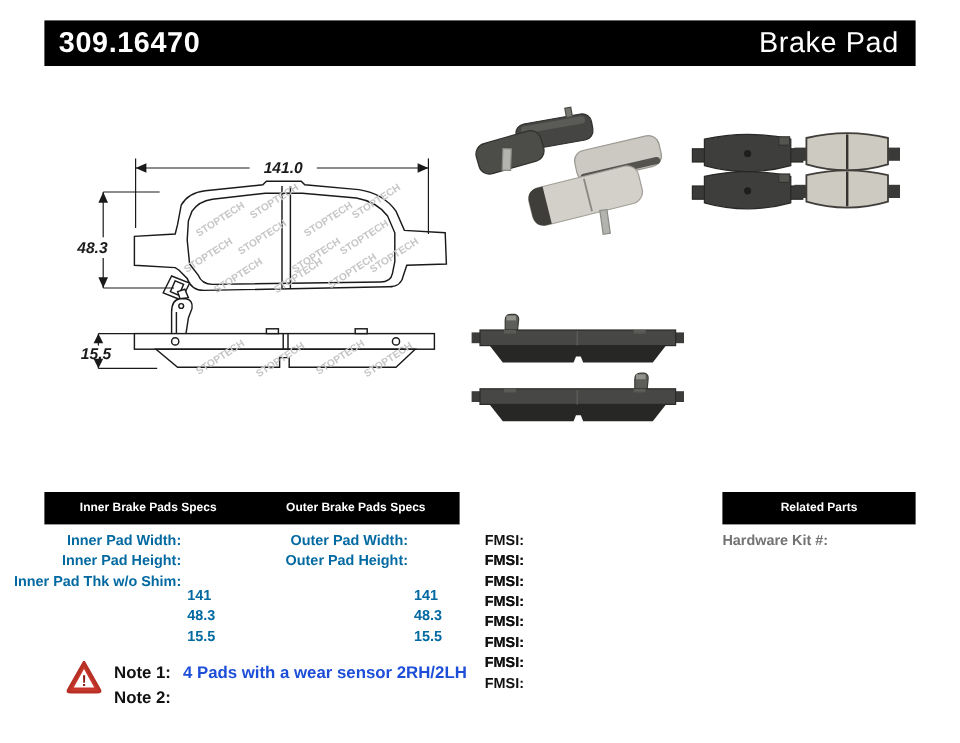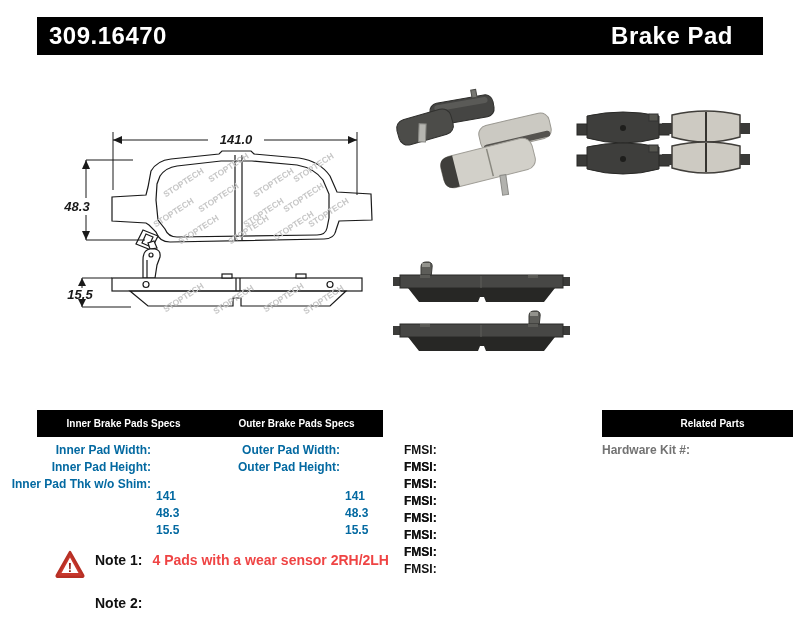--- a/index.html
+++ b/index.html
@@ -6,49 +6,49 @@
   .page{
     position:relative;width:800px;height:619px;background:#ffffff;
     font-family:"Liberation Sans","DejaVu Sans",sans-serif;overflow:hidden;
   }
   
   .header-bar{
     position:absolute;left:37px;top:17px;width:726px;height:38px;
     background:#000;color:#fff;display:flex;justify-content:space-between;align-items:center;
   }
   .header-bar .part-no{font-size:24px;font-weight:bold;padding-left:12px;letter-spacing:0.5px;}
-  .header-bar .prod{font-size:24px;font-weight:bold;padding-right:30px;letter-spacing:0.5px;}
+  .header-bar .prod{font-size:24px;font-weight:normal;padding-right:14px;letter-spacing:0.5px;}
   
   .diagram{position:absolute;left:0;top:60px;width:800px;height:345px;}
   
   .thead{position:absolute;top:410px;height:27px;background:#000;color:#fff;
     display:flex;align-items:center;justify-content:center;font-size:10px;font-weight:bold;}
   .thead.split{justify-content:space-between;}
   .thead.split .cell{width:173px;text-align:center;}
   .bar1{left:37px;width:346px;}
   .bar2{left:390px;width:208px;}
-  .bar3{left:602px;width:161px;padding-left:30px;}
+  .bar3{left:602px;width:161px;}
   
   .spec-col{position:absolute;top:442px;}
   .spec-col.inner{left:37px;width:146px;}
   .spec-col.outer{left:210px;width:162px;}
   .spec-row{display:flex;justify-content:flex-end;height:17px;line-height:17px;
     font-size:12px;font-weight:bold;color:#0369a1;white-space:nowrap;}
   .spec-row .val{margin-left:5px;min-width:27px;text-align:left;margin-top:46px;}
   .fmsi-col{position:absolute;left:404px;top:442px;width:206px;}
   .fmsi-row{height:17px;line-height:17px;font-size:12px;font-weight:bold;color:#111;}
   .fmsi-row span{display:inline-block;width:105px;}
   .related-col{position:absolute;left:602px;top:442px;}
   .related-row{height:17px;line-height:17px;font-size:12px;font-weight:bold;color:#737373;}
   
   .warning{position:absolute;left:55px;top:550px;width:30px;height:28px;}
   .note-line{position:absolute;left:95px;height:17px;line-height:17px;font-size:14px;font-weight:bold;color:#111;white-space:nowrap;}
   .note1{top:552px;}
-  .note2{top:595px;}
-  .note-red{color:#ef4444;margin-left:10px;}
+  .note2{top:573px;}
+  .note-red{color:#1d4ed8;margin-left:10px;}
 </style>
 </head>
 <body>
 
 <div class="page">
 
   <div class="header-bar">
     <span class="part-no">309.16470</span>
     <span class="prod">Brake Pad</span>
   </div>

